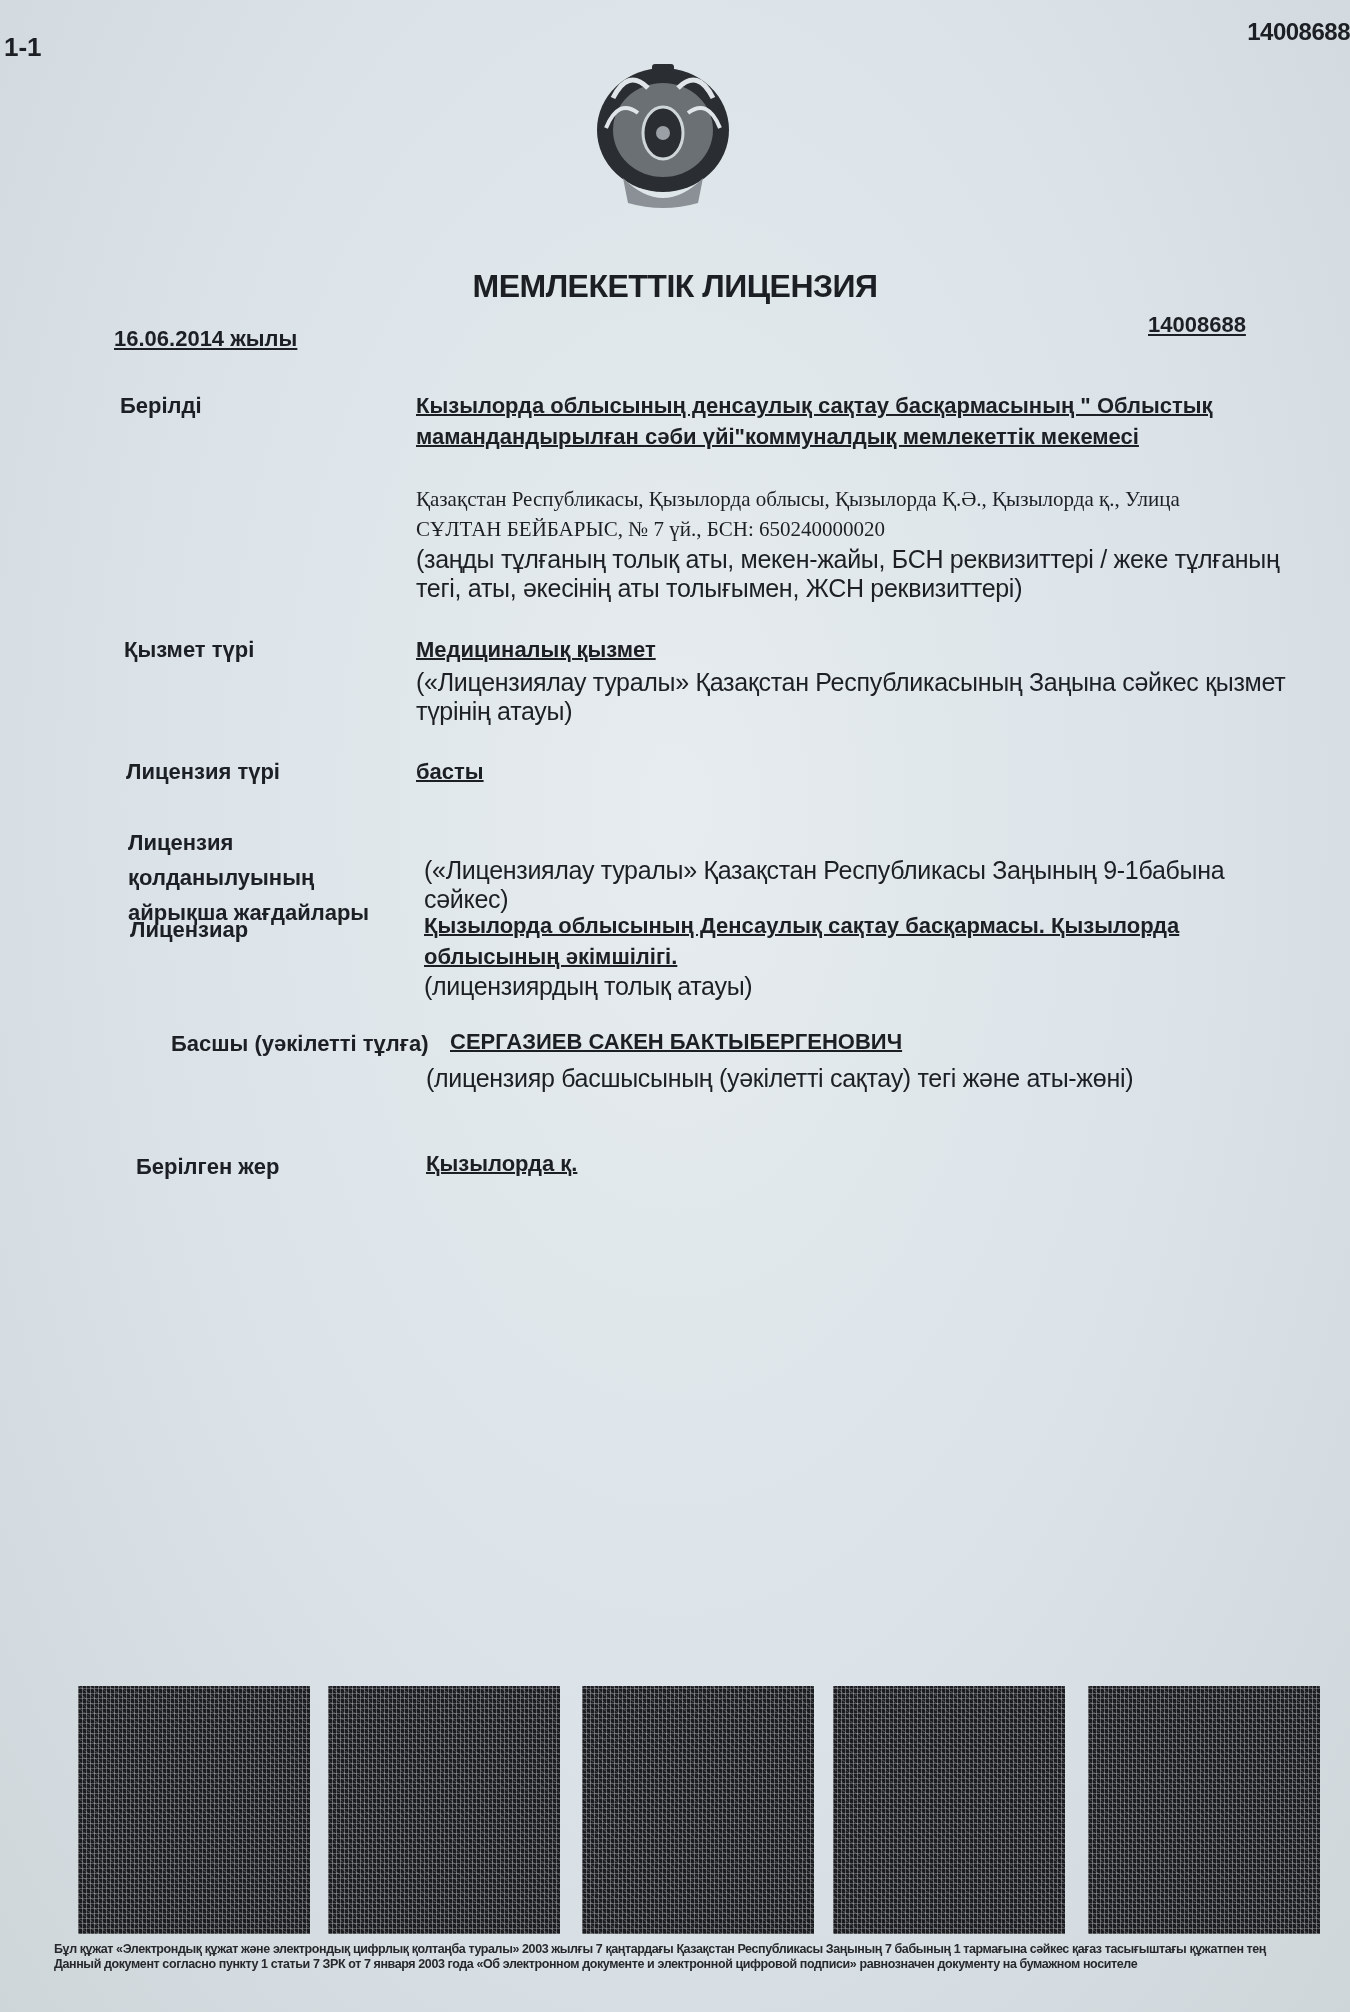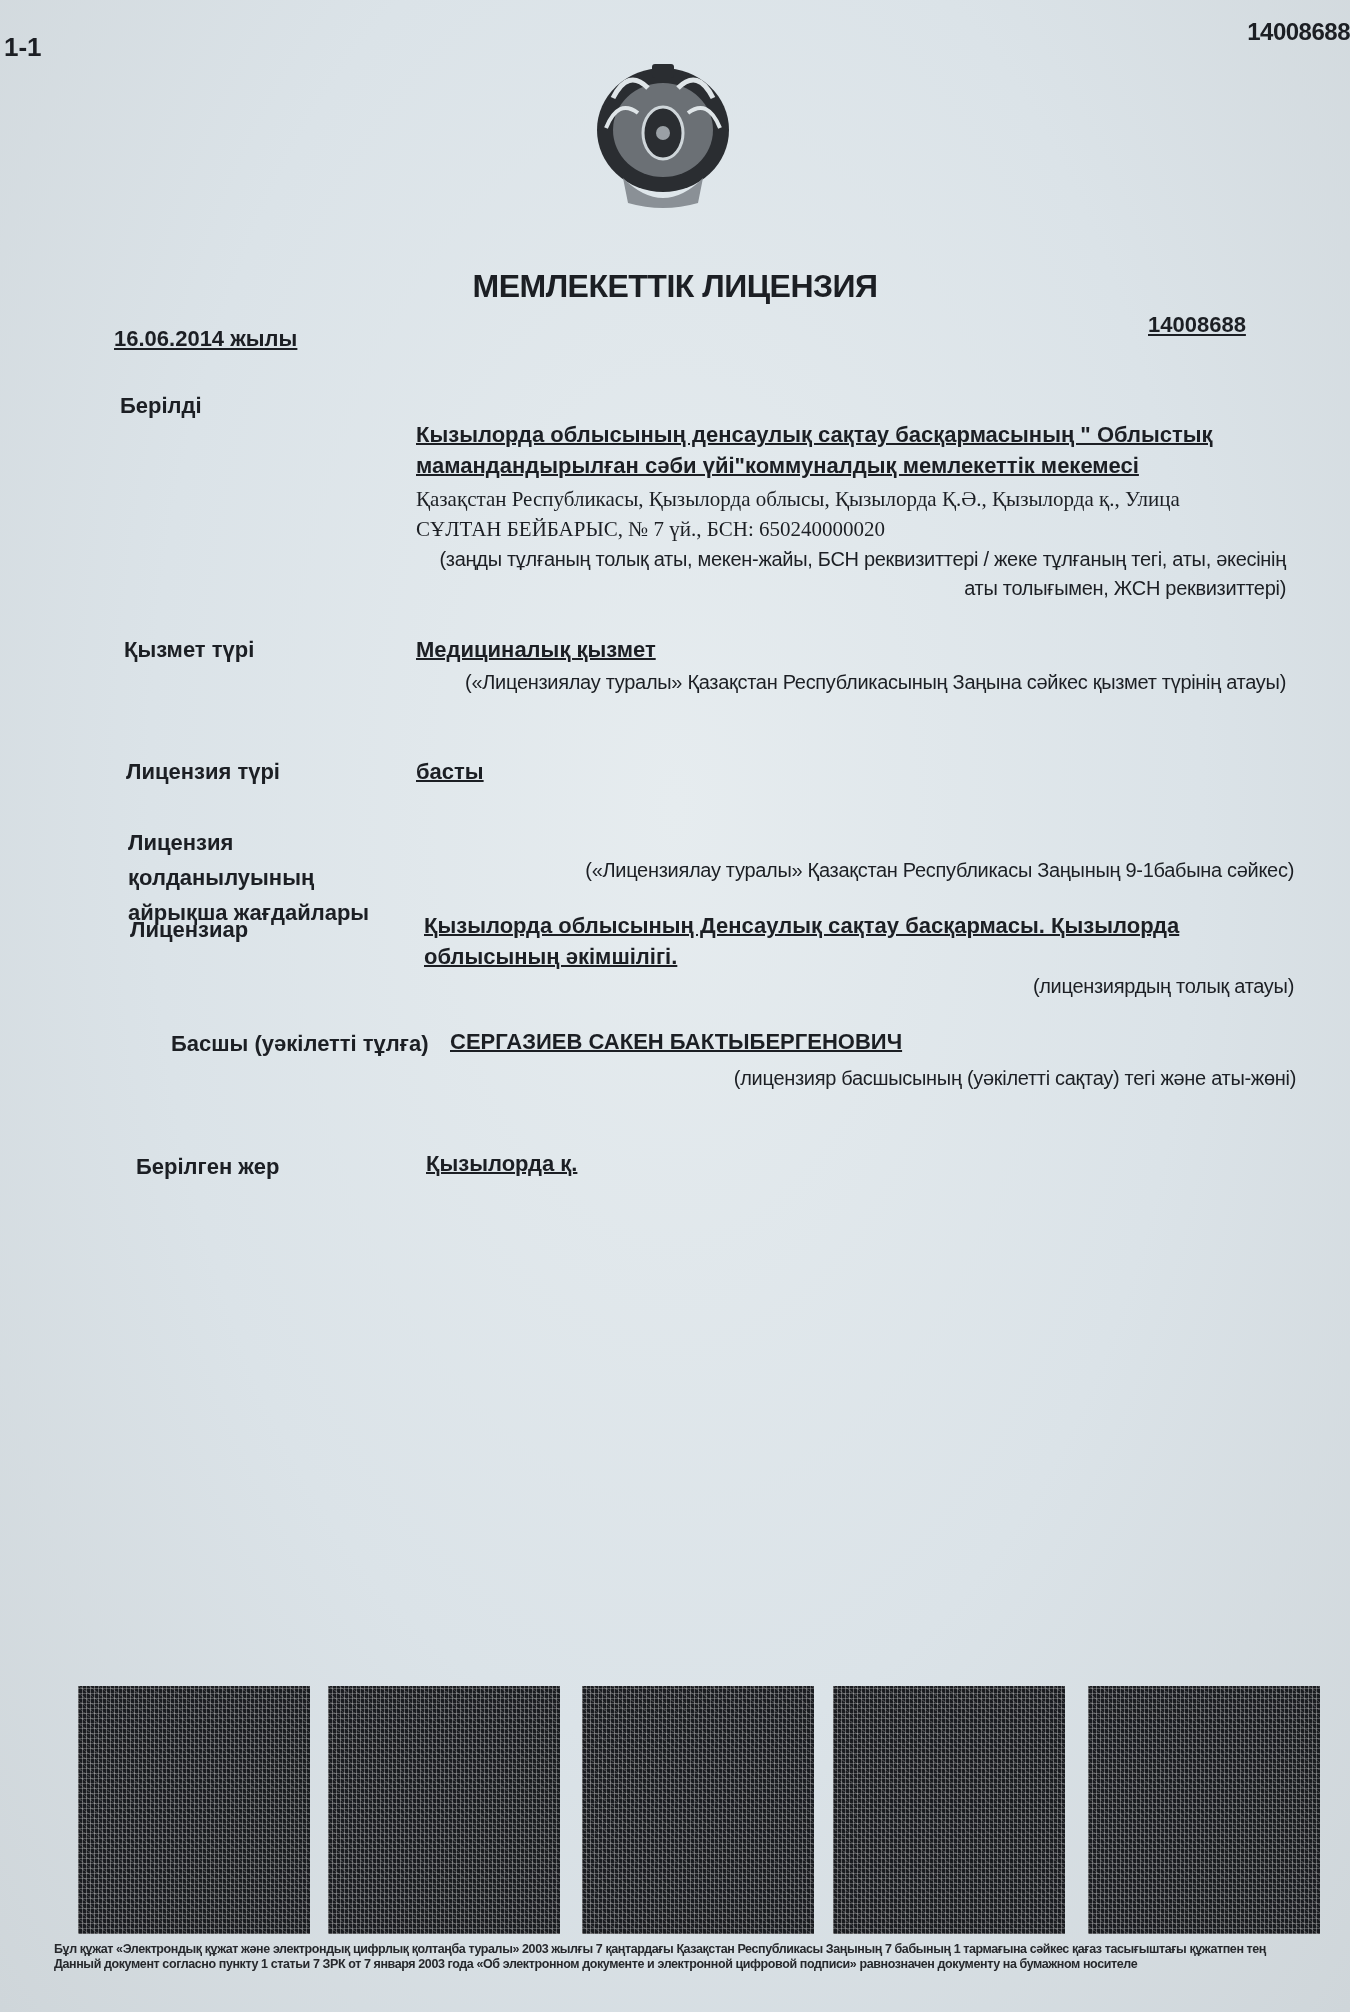--- a/index.html
+++ b/index.html
@@ -12,21 +12,21 @@
   }
   .page-mark-left { position: absolute; left: 4px; top: 32px; font-size: 26px; font-weight: bold; }
   .page-mark-right { position: absolute; right: 0px; top: 18px; font-size: 24px; font-weight: bold; letter-spacing: -0.5px; }
   .emblem { position: absolute; left: 588px; top: 58px; width: 150px; height: 155px; }
   .title { position: absolute; left: 0; width: 1350px; top: 268px; text-align: center; font-size: 32px; font-weight: bold; letter-spacing: -0.5px; }
   .date { position: absolute; left: 114px; top: 326px; font-size: 22px; font-weight: bold; text-decoration: underline; }
   .number { position: absolute; left: 1148px; top: 312px; font-size: 22px; font-weight: bold; text-decoration: underline; }
   .label { position: absolute; font-size: 22px; font-weight: bold; line-height: 28px; }
   .value { position: absolute; left: 416px; width: 860px; font-size: 22px; font-weight: bold; line-height: 31px; text-decoration: underline; text-decoration-thickness: 2px; }
   .addr { position: absolute; left: 416px; width: 860px; font-family: "Liberation Serif", serif; font-size: 21px; line-height: 30px; }
-  .note { position: absolute; left: 416px; width: 870px; font-size: 20px; line-height: 29px; letter-spacing: -0.3px; text-align: right; }
+  .note { position: absolute; left: 416px; width: 870px; font-size: 25px; line-height: 29px; letter-spacing: -0.3px; }
   .barcodes { position: absolute; top: 1686px; left: 78px; width: 1255px; height: 250px; }
   .barcode {
     position: absolute; top: 0; width: 232px; height: 248px;
     background-color: #1a1c20;
     background-image:
       repeating-linear-gradient(90deg, rgba(230,230,230,0.35) 0 1px, transparent 1px 4px),
       repeating-linear-gradient(0deg, rgba(230,230,230,0.28) 0 1px, transparent 1px 5px),
       repeating-linear-gradient(37deg, rgba(220,220,220,0.18) 0 1px, transparent 1px 6px);
   }
   .footer { position: absolute; left: 54px; top: 1942px; width: 1200px; font-size: 12.5px; font-weight: bold; line-height: 15px; color: #26282c; letter-spacing: -0.4px; white-space: nowrap; }
@@ -49,21 +49,21 @@
     <path d="M35 120 Q75 160 115 120 L110 145 Q75 155 40 145 Z" fill="#8a9096"></path>
   </svg>
 </div>
 
 <div class="title">МЕМЛЕКЕТТІК ЛИЦЕНЗИЯ</div>
 <div class="date">16.06.2014 жылы</div>
 <div class="number">14008688</div>
 
 <div>
   <div class="label" style="left:120px; top:392px;">Берілді</div>
-  <div class="value" style="top:390px;margin-top:29px;">Кызылорда облысының денсаулық сақтау басқармасының " Облыстық мамандандырылған сәби үйі"коммуналдық мемлекеттік мекемесі</div>
+  <div class="value" style="top:390px;">Кызылорда облысының денсаулық сақтау басқармасының " Облыстық мамандандырылған сәби үйі"коммуналдық мемлекеттік мекемесі</div>
   <div class="addr" style="top:484px;">Қазақстан Республикасы, Қызылорда облысы, Қызылорда Қ.Ә., Қызылорда қ., Улица</div>
   <div class="addr" style="top:514px;">СҰЛТАН БЕЙБАРЫС, № 7 үй., БСН: 650240000020</div>
   <div class="note" style="top:545px;">(заңды тұлғаның толық аты, мекен-жайы,  БСН реквизиттері / жеке тұлғаның тегі, аты, әкесінің аты толығымен, ЖСН реквизиттері)</div>
 </div>
 
 <div>
   <div class="label" style="left:124px; top:636px;">Қызмет түрі</div>
   <div class="value" style="top:634px;">Медициналық қызмет</div>
   <div class="note" style="top:668px;">(«Лицензиялау туралы» Қазақстан Республикасының Заңына сәйкес қызмет түрінің атауы)</div>
 </div>

